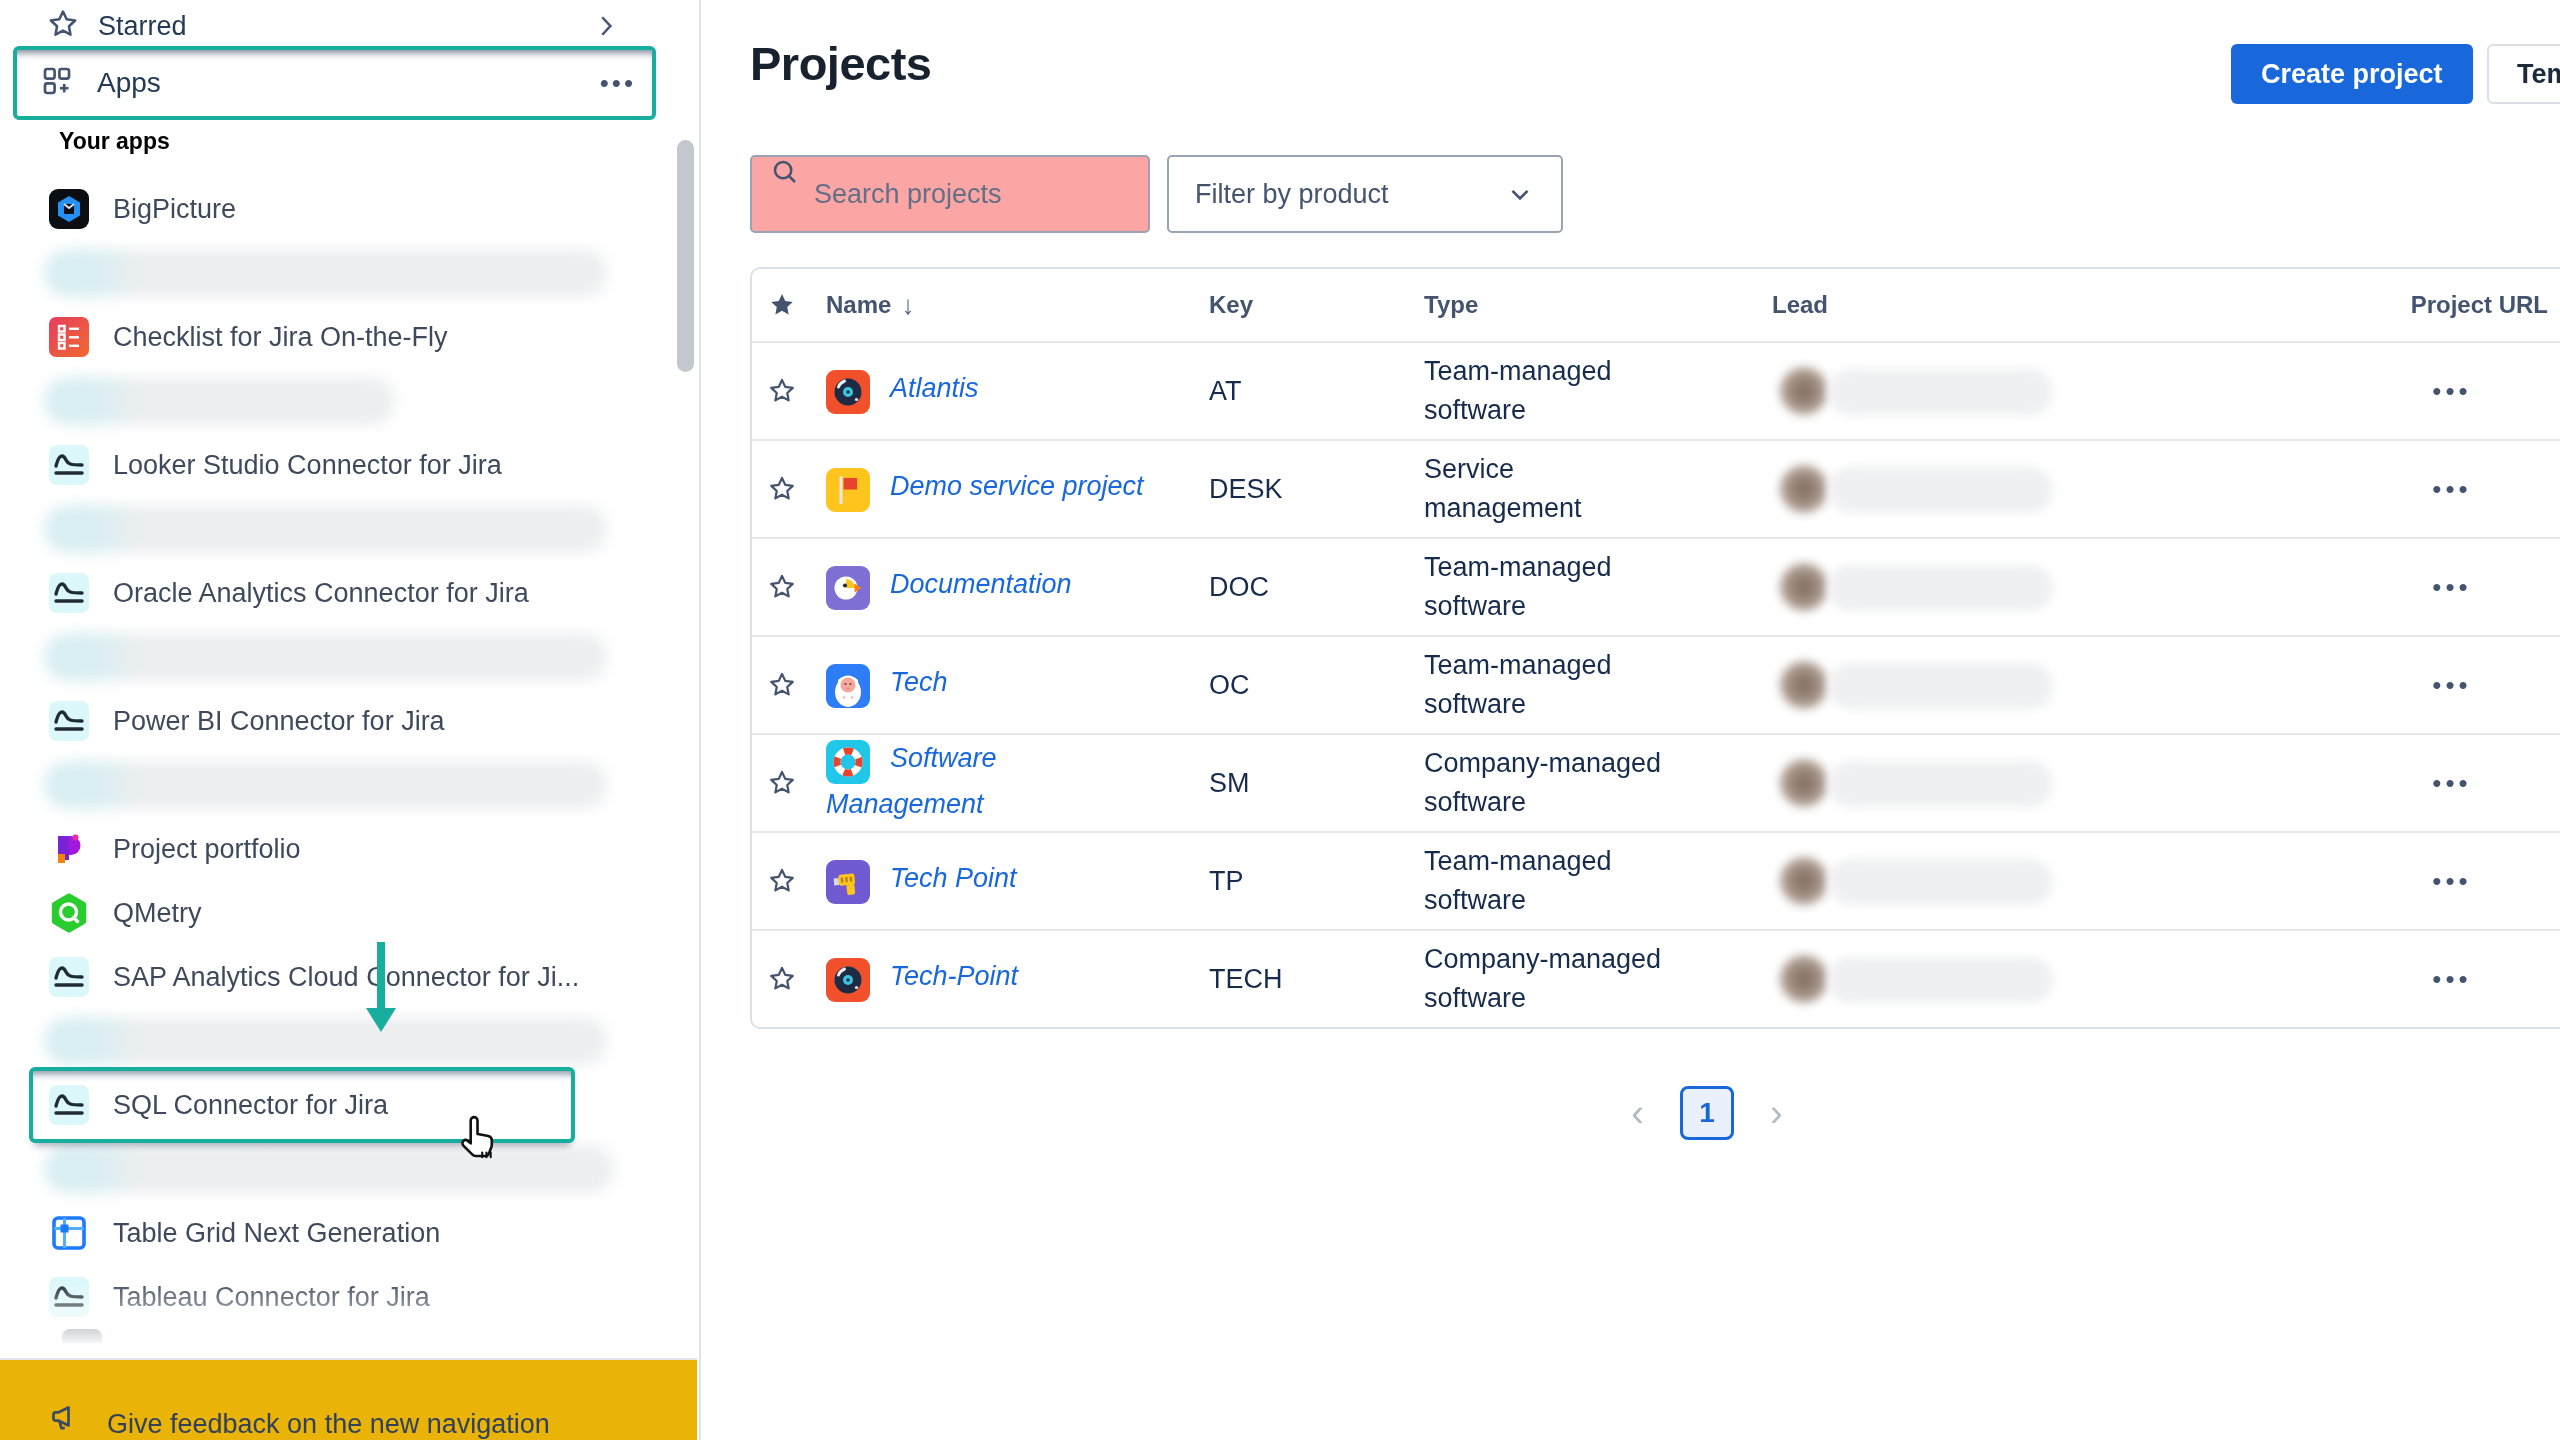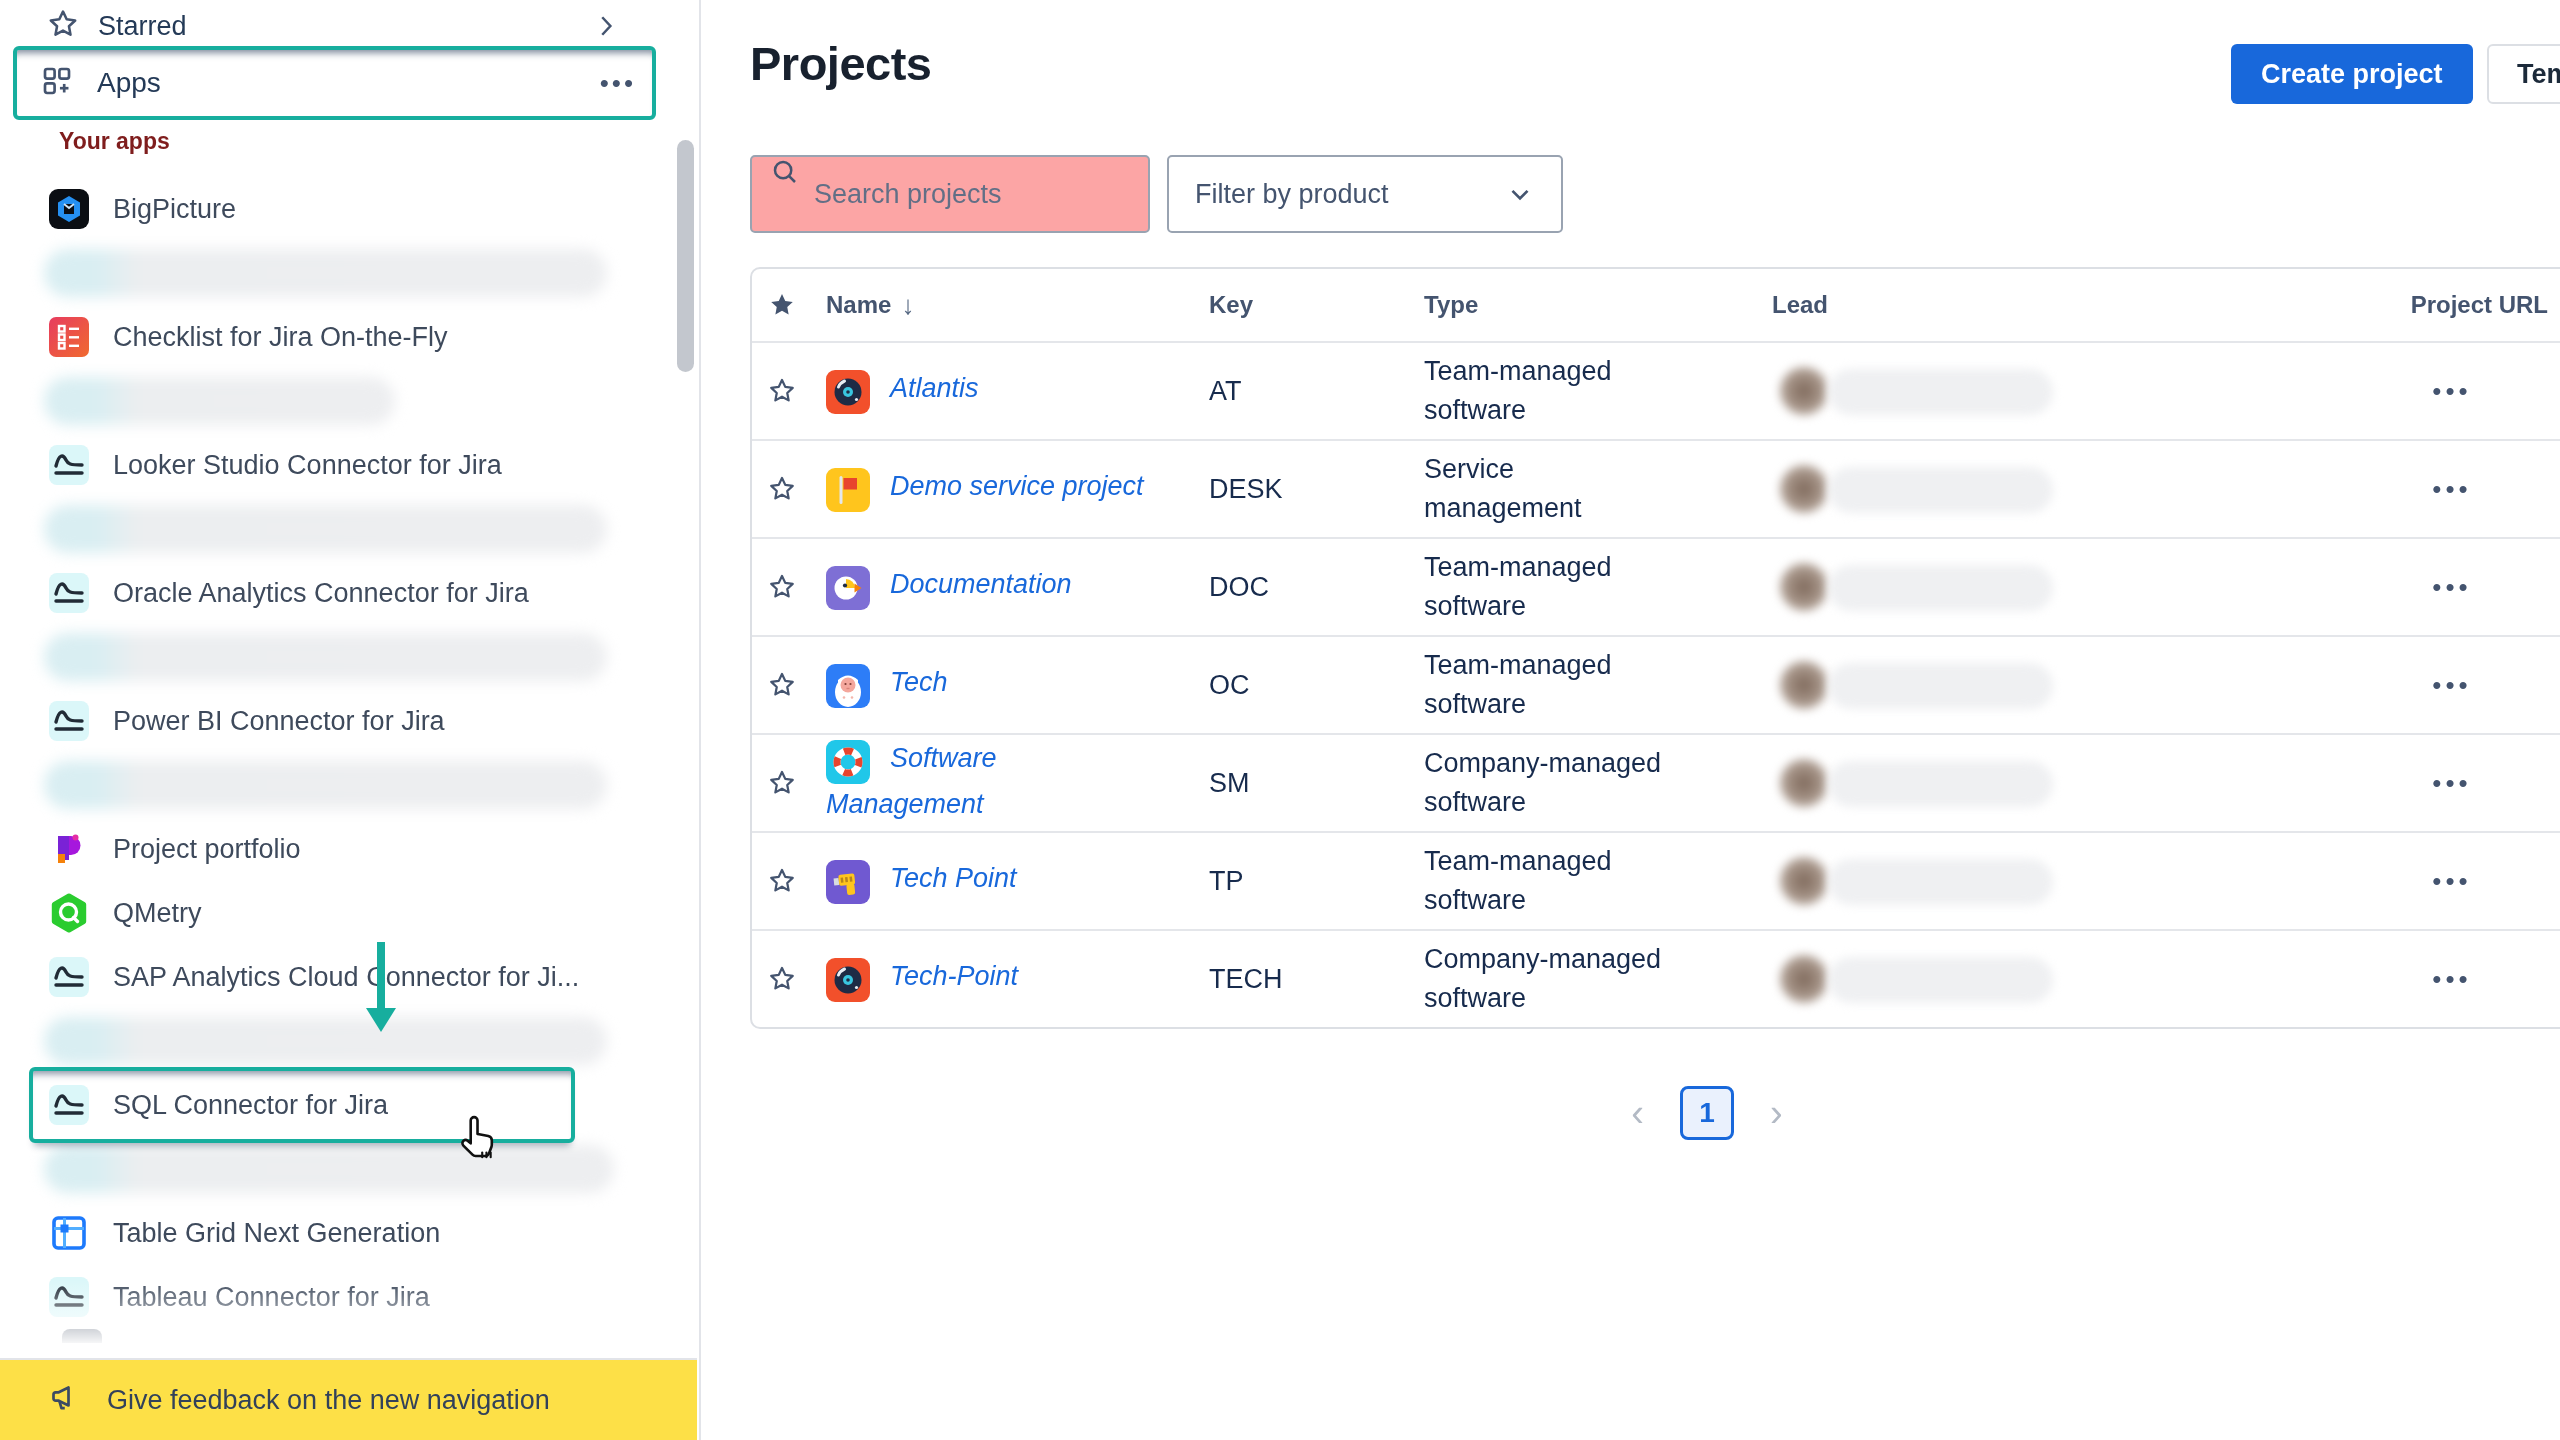--- a/index.html
+++ b/index.html
@@ -17,21 +17,21 @@
 
   .apps-box { position:absolute; left:13px; top:46px; width:643px; height:74px;
               border:4px solid #17AE9E; border-radius:6px; background:#fff;
               display:flex; align-items:center; padding:0 16px 0 24px;
               box-shadow: inset 0 9px 7px -6px rgba(23,43,77,.55); cursor:pointer; }
   .apps-box .lbl { margin-left:24px; font-size:28px; font-weight:500; color:#243A57; }
   .apps-box .more { margin-left:auto; font-size:26px; letter-spacing:3px;
                     color:#44546F; cursor:pointer; line-height:1; }
 
   .your-apps { position:absolute; left:59px; top:128px; font-size:23px;
-               font-weight:700; color:#7f1d1d; }
+               font-weight:700; color:#000000; }
 
   .app-list { position:absolute; left:0; top:177px; width:100%; }
   .app-item { height:64px; display:flex; align-items:center; padding-left:49px; cursor:pointer; }
   .app-item .ic { width:40px; height:40px; flex:none; display:flex;
                   align-items:center; justify-content:center; }
   .app-item .lb { margin-left:24px; font-size:27px; font-weight:500;
                   color:#3E4A5C; white-space:nowrap; }
   .app-item.hl { width:546px; height:76px; margin:-6px 0 -6px 29px; padding-left:16px;
                  border:4px solid #17AE9E; border-radius:6px; background:#fff;
                  box-shadow: inset 0 9px 7px -6px rgba(23,43,77,.5),
@@ -42,22 +42,22 @@
                     background:linear-gradient(90deg,#D9EEF2 0px,#D9EEF2 52px,#ECEEF0 95px,#EDEEF0 100%);
                     filter:blur(7px); }
   .partial-item { height:64px; position:relative; }
   .partial-item .sliver { position:absolute; left:62px; top:0; width:40px; height:14px;
                           border-radius:8px 8px 0 0; background:#2E3B52; opacity:.85; }
 
   .side-fade { position:absolute; left:0; right:2px; top:1280px; height:78px;
                background:linear-gradient(180deg, rgba(255,255,255,0), #fff 85%);
                pointer-events:none; z-index:3; }
   .side-footer { position:absolute; left:0; right:2px; top:1358px; bottom:0;
-                 border-top:2px solid #E2E4E9; background:#fde047; display:flex;
-                 align-items:center; padding-left:49px; z-index:4; cursor:pointer; }
+                 border-top:2px solid #E2E4E9; background:#eab308; display:flex;
+                 align-items:flex-end; padding-left:49px; z-index:4; cursor:pointer; }
   .side-footer .lbl { margin-left:22px; font-size:27px; font-weight:500; color:#32415A; }
   .scroll-thumb { position:absolute; left:677px; top:140px; width:17px; height:232px;
                   border-radius:9px; background:#C3C7CE; z-index:5; }
 
   
   .anno-arrow { position:absolute; left:377px; top:942px; width:8px; height:68px;
                 background:#17AE9E; z-index:6; }
   .anno-arrow::after { content:""; position:absolute; top:66px; left:-11px;
                        border-left:15px solid transparent; border-right:15px solid transparent;
                        border-top:24px solid #17AE9E; }

